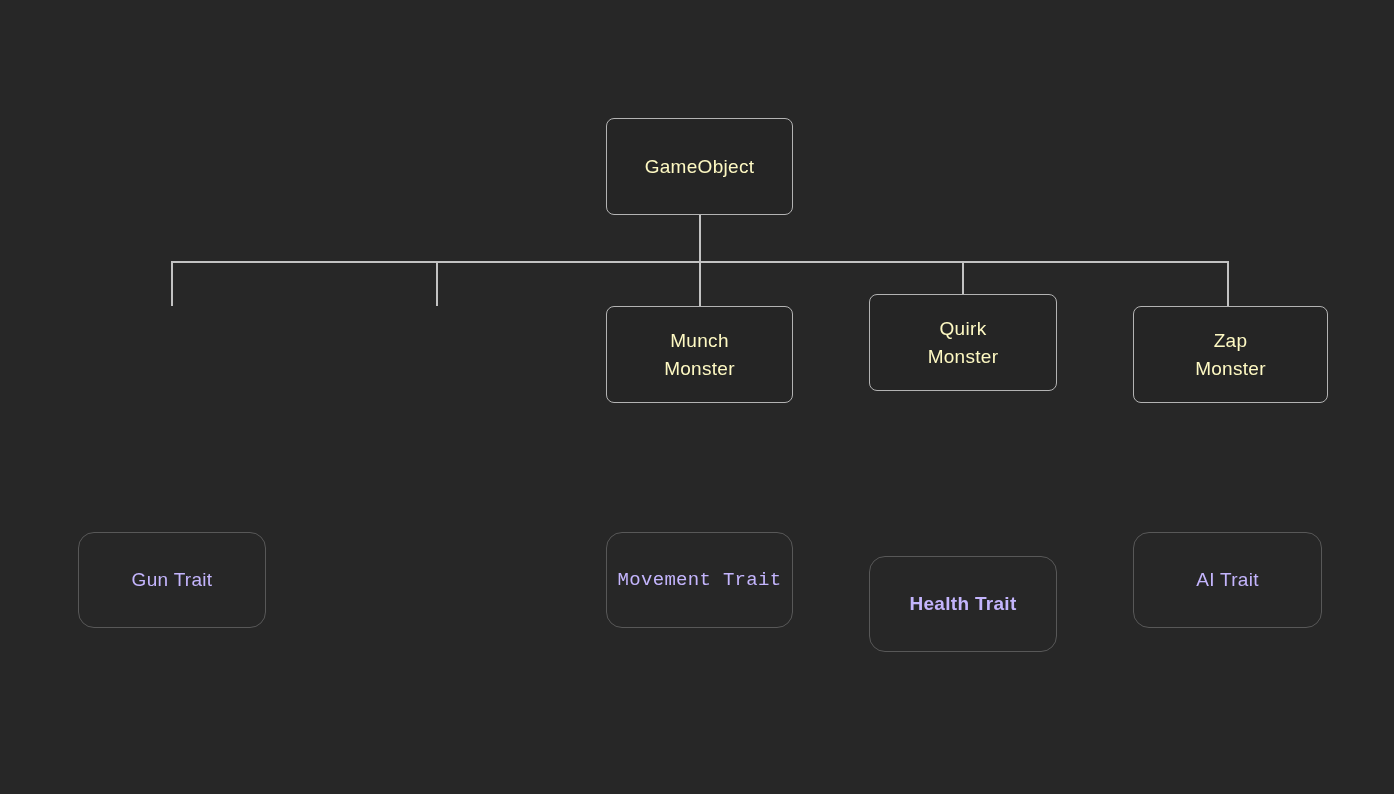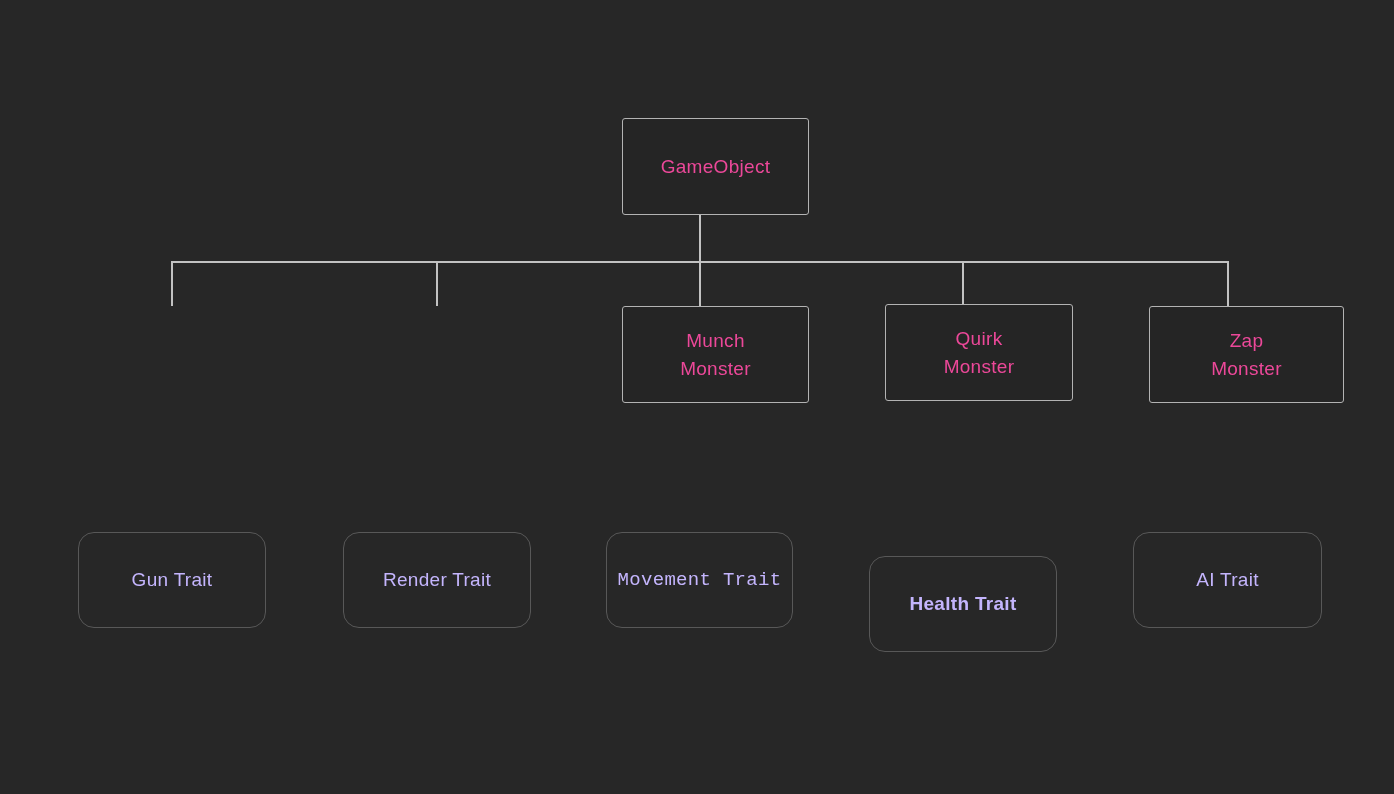--- a/index.html
+++ b/index.html
@@ -24,24 +24,23 @@
     align-items: center;
     justify-content: center;
     text-align: center;
     font-size: 19px;
     line-height: 28px;
     letter-spacing: 0.3px;
     white-space: pre-line;
   }
   .node.class-node {
     border: 1.5px solid #b3b3b3;
-    border-radius: 3px;
+    border-radius: 8px;
     background: #252525;
-    color: #ec4899;
-    margin-left: 16px;
+    color: #fef9c3;
   }
   .node.trait-node {
     border: 1.5px solid #585858;
     border-radius: 16px;
     background: #272727;
     color: #c4b5fd;
     height: 96px;
   }
   .connector {
     position: absolute;
@@ -64,34 +63,31 @@
   <div class="connector v" style="left:1227px; top:261px; height:45px;"></div>
 
   <div class="node class-node" style="left:606px; top:118px; width:187px;">
     <span>GameObject</span>
   </div>
 
   <div class="node class-node" style="left:606px; top:306px; width:187px;">
     <span>Munch
 Monster</span>
   </div>
-  <div class="node class-node" style="left:869px; top:304px;">
+  <div class="node class-node" style="left:869px; top:294px;">
     <span>Quirk
 Monster</span>
   </div>
   <div class="node class-node" style="left:1133px; top:306px; width:195px;">
     <span>Zap
 Monster</span>
   </div>
 
   <div class="node trait-node" style="left:78px; top:532px;">
     <span>Gun Trait</span>
-  </div>
-  <div class="node trait-node" style="left:343px; top:532px;">
-    <span>Render Trait</span>
   </div>
   <div class="node trait-node" style="left:606px; top:532px; width:187px;font-family:Liberation Mono, monospace;">
     <span>Movement Trait</span>
   </div>
   <div class="node trait-node" style="left:869px; top:556px;font-weight:bold;">
     <span>Health Trait</span>
   </div>
   <div class="node trait-node" style="left:1133px; top:532px; width:189px;">
     <span>AI Trait</span>
   </div>

